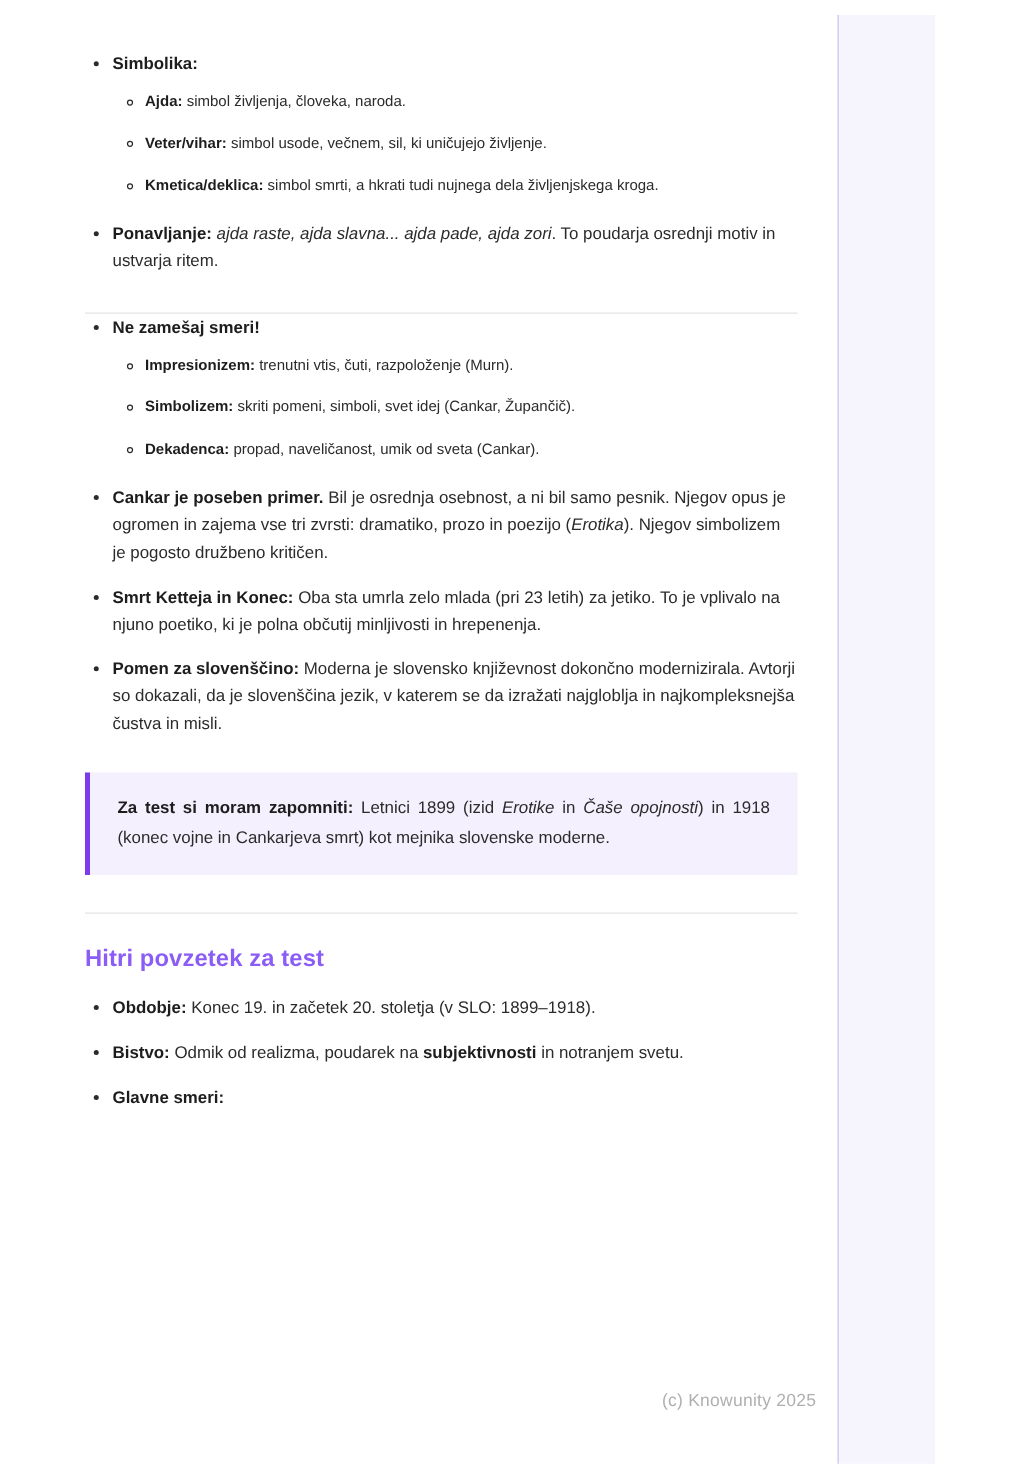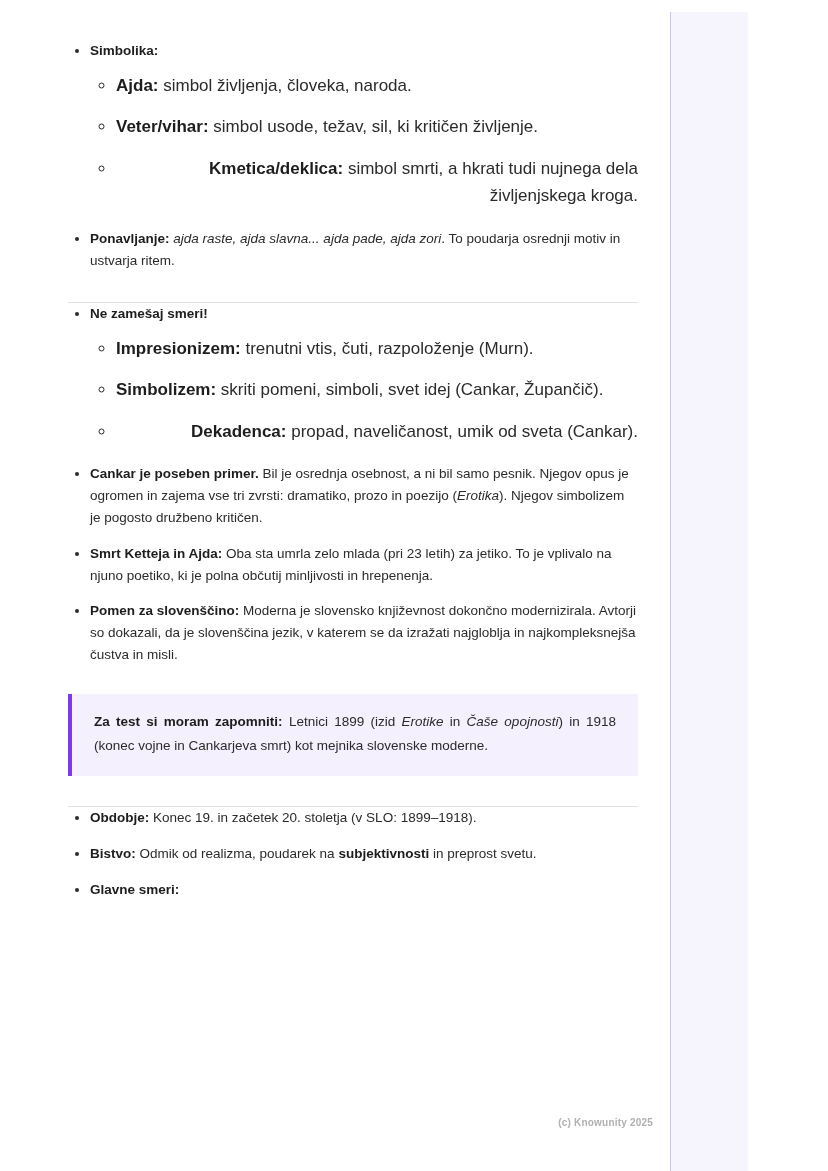--- a/index.html
+++ b/index.html
@@ -50,24 +50,24 @@
     line-height: 1.62;
     color: #2b2b2b;
   }
   ul.lv2 {
     margin: 10px 0 0 0;
     padding-left: 26px;
     list-style-type: circle;
   }
   ul.lv2 > li {
     margin: 0 0 14px 0;
-    font-size: 17px;
+    font-size: 12px;
     line-height: 1.62;
   }
-  ul.lv2 > li:last-child { margin-bottom: 2px; text-align: right; }
+  ul.lv2 > li:last-child { margin-bottom: 2px; }
   b, strong { font-weight: bold; color: #1d1d1d; }
   i, em { }
 
   .para {
     font-size: 13.5px;
     line-height: 1.72;
     text-align: justify;
     margin: 18px 0 0 0;
     color: #2b2b2b;
   }
@@ -91,45 +91,44 @@
     padding: 16px 22px 18px 22px;
     font-size: 13.5px;
     line-height: 1.78;
     text-align: justify;
     color: #2b2b2b;
   }
   .footer-credit {
     position: absolute;
     right: 95px;
     bottom: 55px;
-    font-size: 10px;
+    font-size: 14px;
     color: #b0b0b0;
     letter-spacing: 0.2px;
-    font-weight: bold;
   }
   .tight li { margin-bottom: 10px; }
 </style>
 </head>
 <body>
 
 <div class="page">
 
   <div class="right-rail"></div>
 
   <div class="content">
 
     <ul class="lv1">
       <li>
         <strong>Simbolika:</strong>
         <ul class="lv2">
           <li>
             <strong>Ajda:</strong><span> simbol življenja, človeka, naroda.</span>
           </li>
           <li>
-            <strong>Veter/vihar:</strong><span> simbol usode, težav, sil, ki kritičen življenje.</span>
+            <strong>Veter/vihar:</strong><span> simbol usode, večnem, sil, ki uničujejo življenje.</span>
           </li>
           <li>
             <strong>Kmetica/deklica:</strong><span> simbol smrti, a hkrati tudi nujnega dela življenjskega kroga.</span>
           </li>
         </ul>
       </li>
       <li style="margin-top:18px;">
         <strong>Ponavljanje:</strong><em> ajda raste, ajda slavna... ajda pade, ajda zori</em><span>. To poudarja osrednji motiv in ustvarja ritem.</span>
       </li>
     </ul>
@@ -150,40 +149,41 @@
           </li>
           <li>
             <strong>Dekadenca:</strong><span> propad, naveličanost, umik od sveta (Cankar).</span>
           </li>
         </ul>
       </li>
       <li style="margin-top:18px;">
         <strong>Cankar je poseben primer.</strong><span> Bil je osrednja osebnost, a ni bil samo pesnik. Njegov opus je ogromen in zajema vse tri zvrsti: dramatiko, prozo in poezijo (</span><em>Erotika</em><span>). Njegov simbolizem je pogosto družbeno kritičen.</span>
       </li>
       <li>
-        <strong>Smrt Ketteja in Ajda:</strong><span> Oba sta umrla zelo mlada (pri 23 letih) za jetiko. To je vplivalo na njuno poetiko, ki je polna občutij minljivosti in hrepenenja.</span>
+        <strong>Smrt Ketteja in Konec:</strong><span> Oba sta umrla zelo mlada (pri 23 letih) za jetiko. To je vplivalo na njuno poetiko, ki je polna občutij minljivosti in hrepenenja.</span>
       </li>
       <li>
         <strong>Pomen za slovenščino:</strong><span> Moderna je slovensko književnost dokončno modernizirala. Avtorji so dokazali, da je slovenščina jezik, v katerem se da izražati najgloblja in najkompleksnejša čustva in misli.</span>
       </li>
     </ul>
 
     <div class="callout">
       <strong>Za test si moram zapomniti:</strong><span> Letnici 1899 (izid </span><em>Erotike</em><span> in </span><em>Čaše opojnosti</em><span>) in 1918 (konec vojne in Cankarjeva smrt) kot mejnika slovenske moderne.</span>
     </div>
 
     <hr class="divider">
 
+    <h2 class="section">Hitri povzetek za test</h2>
 
     <ul class="lv1 tight">
       <li>
         <strong>Obdobje:</strong><span> Konec 19. in začetek 20. stoletja (v SLO: 1899–1918).</span>
       </li>
       <li>
-        <strong>Bistvo:</strong><span> Odmik od realizma, poudarek na </span><strong>subjektivnosti</strong><span> in preprost svetu.</span>
+        <strong>Bistvo:</strong><span> Odmik od realizma, poudarek na </span><strong>subjektivnosti</strong><span> in notranjem svetu.</span>
       </li>
       <li>
         <strong>Glavne smeri:</strong>
       </li>
     </ul>
 
   </div>
 
   <div class="footer-credit">(c) Knowunity 2025</div>
 

